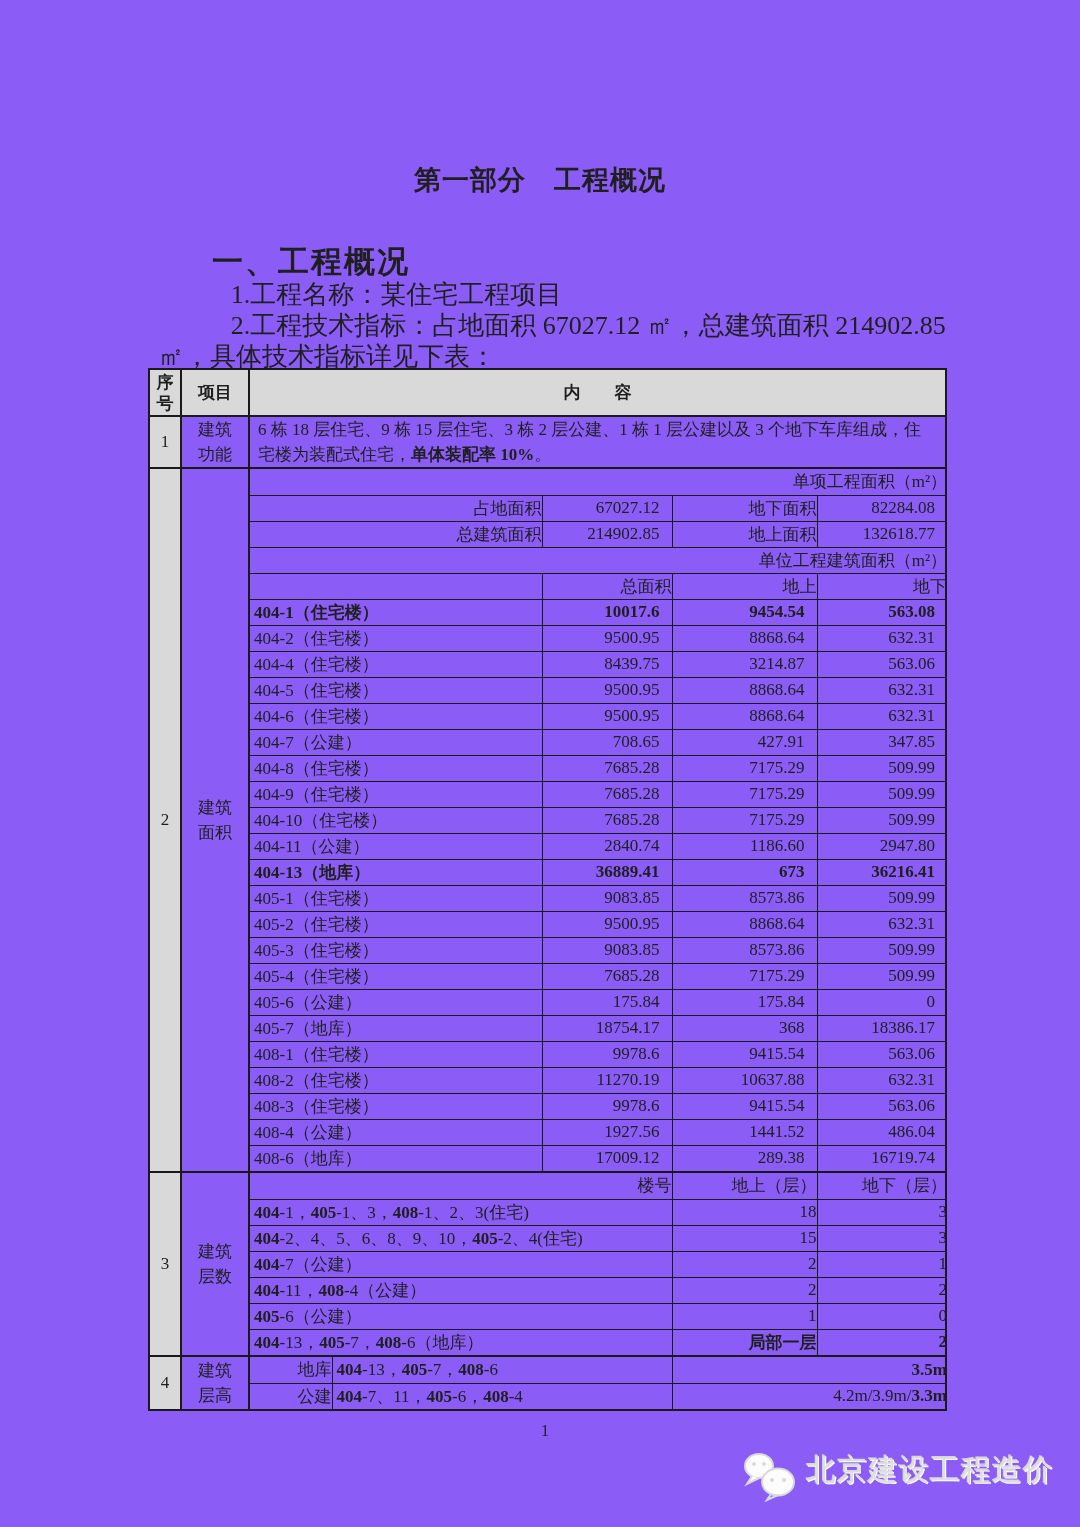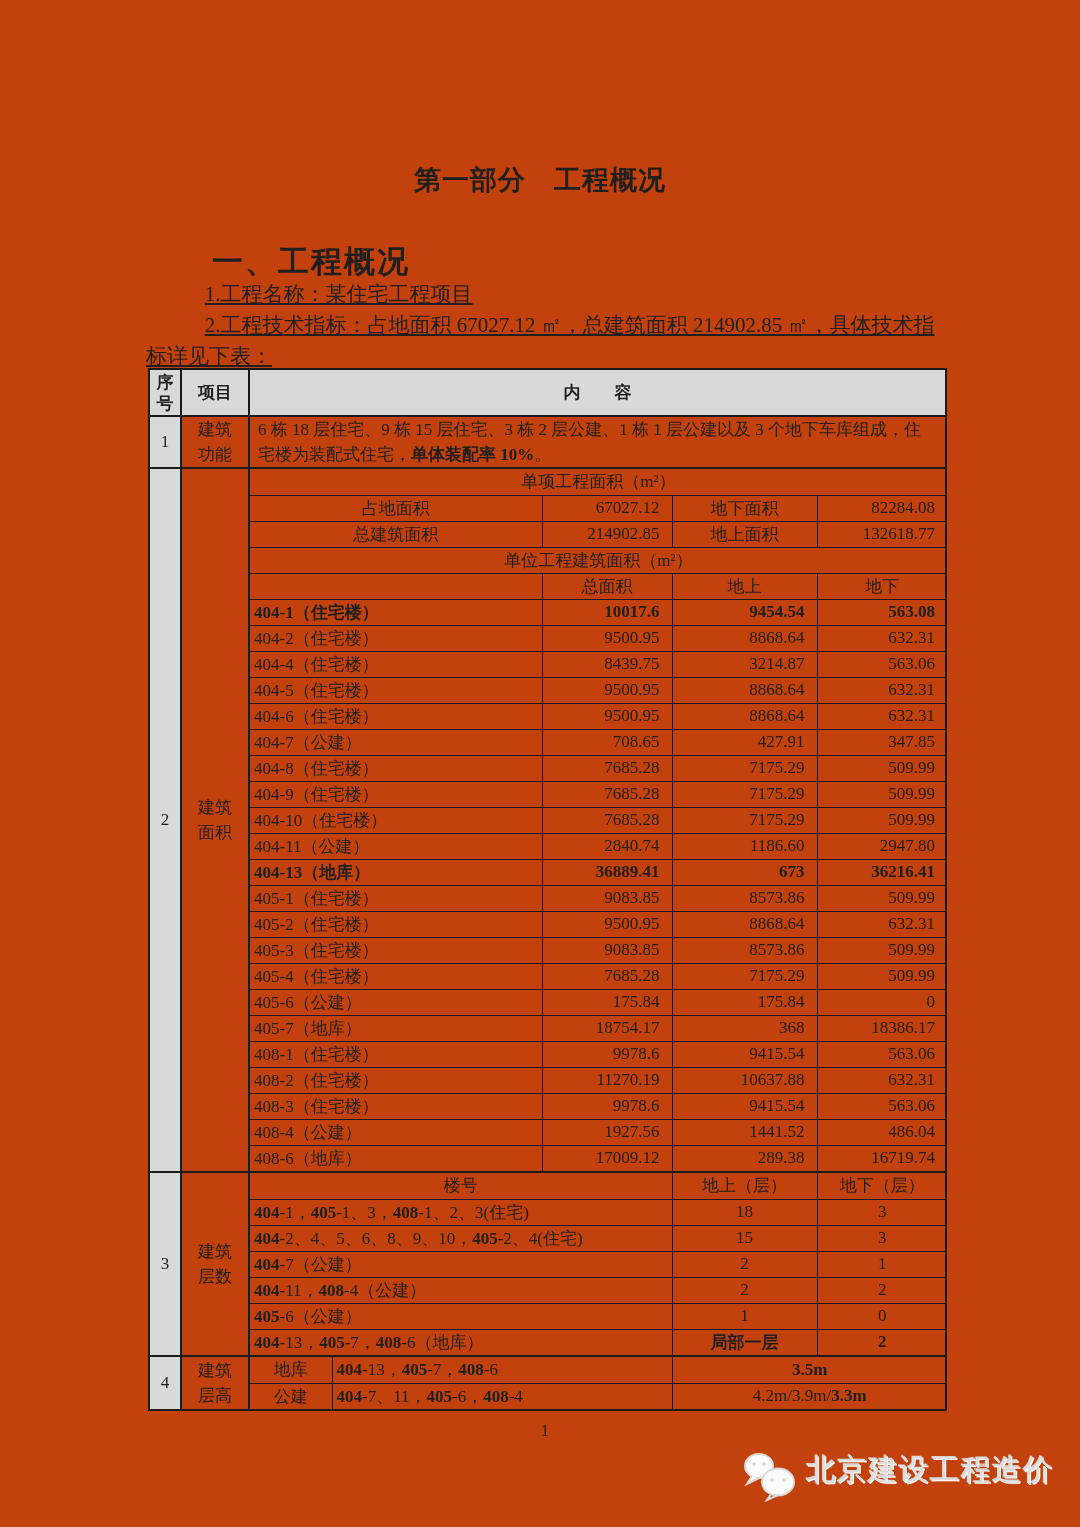--- a/index.html
+++ b/index.html
@@ -1,32 +1,32 @@
 <!DOCTYPE html>
 <html style="--header-bg: #d9d9d9; --border: #1a1a1a; --wm: #dedede; --text: #1f1f1f;"><head>
 <meta charset="utf-8">
 <style>
   * { margin:0; padding:0; box-sizing:border-box; }
   html,body { background:#ffffff; }
   .page {
-    position:relative; width:1080px; height:1527px; background:#c2410c;
+    position:relative; width:1080px; height:1527px; background:#8b5cf6;
     font-family:"Liberation Serif","DejaVu Serif",serif;
     color:var(--text,#1f1f1f); overflow:hidden;
   }
   .doc-title {
     position:absolute; top:162px; left:0; width:1080px; text-align:center;
     font-size:27px; font-weight:700; letter-spacing:1px;
   }
   .sec-heading {
     position:absolute; top:241px; left:212px;
     font-size:31px; font-weight:700; letter-spacing:2px;
   }
   .intro {
-    position:absolute; top:279px; left:146px; width:795px;
-    font-size:21px; line-height:31px;text-decoration:underline;
+    position:absolute; top:279px; left:158px; width:795px;
+    font-size:26px; line-height:31px;
   }
   .intro p { text-indent:2.8em; }
 
   table.main-table {
     position:absolute; top:368px; left:148px; width:797px;
     border-collapse:collapse; table-layout:fixed; font-size:17px;
     border:2px solid var(--border,#1a1a1a);
   }
   .main-table > tbody > tr > th,
   .main-table > tbody > tr > td { border:2px solid var(--border,#1a1a1a); }
@@ -45,21 +45,21 @@
 
   table.inner { width:100%; border-collapse:collapse; table-layout:fixed; }
   table.inner td {
     border:1px solid var(--border,#1a1a1a); height:26px; vertical-align:middle;
     overflow:hidden; white-space:nowrap;
   }
   table.inner tr:first-child td { border-top:none; }
   table.inner tr:last-child td { border-bottom:none; }
   table.inner td:first-child { border-left:none; }
   table.inner td:last-child { border-right:none; }
-  td.c { text-align:center; }
+  td.c { text-align:right; }
   td.r { text-align:right; padding-right:12px; }
   td.l { text-align:left; padding-left:4px; }
 
   .page-num {
     position:absolute; top:1422px; left:145px; width:800px; text-align:center;
     font-size:16px;
   }
   .watermark {
     position:absolute; top:1450px; right:26px;
     display:flex; align-items:flex-start; gap:8px;

